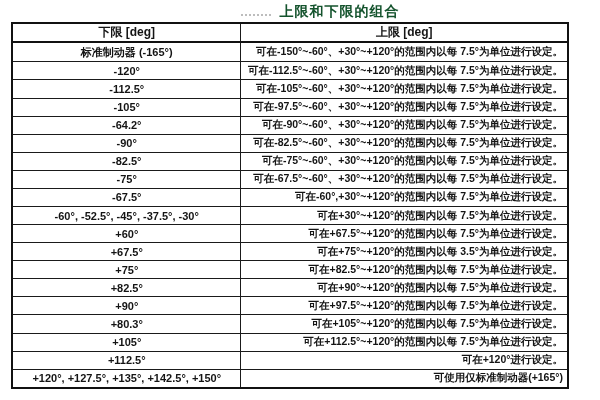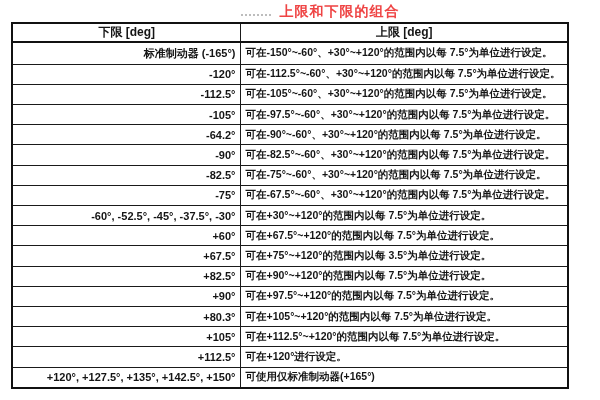--- a/index.html
+++ b/index.html
@@ -16,21 +16,21 @@
     position: absolute; top: 2px; left: 0; width: 100%;
     display: flex; justify-content: center; align-items: center;
     gap: 9px; padding-left: 40px; box-sizing: border-box;
   }
   .smudge {
     display: inline-block; width: 30px; height: 8px;
     border-bottom: 2px dotted #9a9a9a; opacity: 0.65;
   }
   .title {
     margin: 0; font-size: 14px; font-weight: bold;
-    letter-spacing: 1px; color: #ef4444;
+    letter-spacing: 1px; color: #14532d;
     line-height: 18px;
   }
 
   table.limits {
     position: absolute; left: 11px; top: 22px;
     width: 558px; height: 367px;
     border-collapse: collapse; table-layout: fixed;
     background: #fff;
   }
   table.limits, table.limits th, table.limits td {
@@ -40,22 +40,22 @@
   table.limits thead th { border-bottom: 2px solid #111; }
 
   th, td {
     padding: 0 4px 0 5px;
     font-weight: bold;
     white-space: nowrap;
     overflow: hidden;
     vertical-align: middle;
   }
   thead th { font-size: 12px; text-align: center; height: 17px; }
-  td.lower { font-size: 11px; text-align: right; }
-  td.upper { font-size: 10.5px; text-align: left; }
+  td.lower { font-size: 11px; text-align: center; }
+  td.upper { font-size: 10.5px; text-align: right; }
   col.c-lower { width: 228px; }
 </style>
 </head>
 <body>
 
 <div class="page">
 
   <div class="title-row">
     <span class="smudge"></span>
     <h1 class="title">上限和下限的组合</h1>
@@ -99,30 +99,38 @@
         </tr>
         <tr>
           <td class="lower">-82.5°</td>
           <td class="upper">可在-75°~-60°、+30°~+120°的范围内以每 7.5°为单位进行设定。</td>
         </tr>
         <tr>
           <td class="lower">-75°</td>
           <td class="upper">可在-67.5°~-60°、+30°~+120°的范围内以每 7.5°为单位进行设定。</td>
         </tr>
         <tr>
+          <td class="lower">-67.5°</td>
+          <td class="upper">可在-60°,+30°~+120°的范围内以每 7.5°为单位进行设定。</td>
+        </tr>
+        <tr>
           <td class="lower">-60°, -52.5°, -45°, -37.5°, -30°</td>
           <td class="upper">可在+30°~+120°的范围内以每 7.5°为单位进行设定。</td>
         </tr>
         <tr>
           <td class="lower">+60°</td>
           <td class="upper">可在+67.5°~+120°的范围内以每 7.5°为单位进行设定。</td>
         </tr>
         <tr>
           <td class="lower">+67.5°</td>
           <td class="upper">可在+75°~+120°的范围内以每 3.5°为单位进行设定。</td>
+        </tr>
+        <tr>
+          <td class="lower">+75°</td>
+          <td class="upper">可在+82.5°~+120°的范围内以每 7.5°为单位进行设定。</td>
         </tr>
         <tr>
           <td class="lower">+82.5°</td>
           <td class="upper">可在+90°~+120°的范围内以每 7.5°为单位进行设定。</td>
         </tr>
         <tr>
           <td class="lower">+90°</td>
           <td class="upper">可在+97.5°~+120°的范围内以每 7.5°为单位进行设定。</td>
         </tr>
         <tr>

